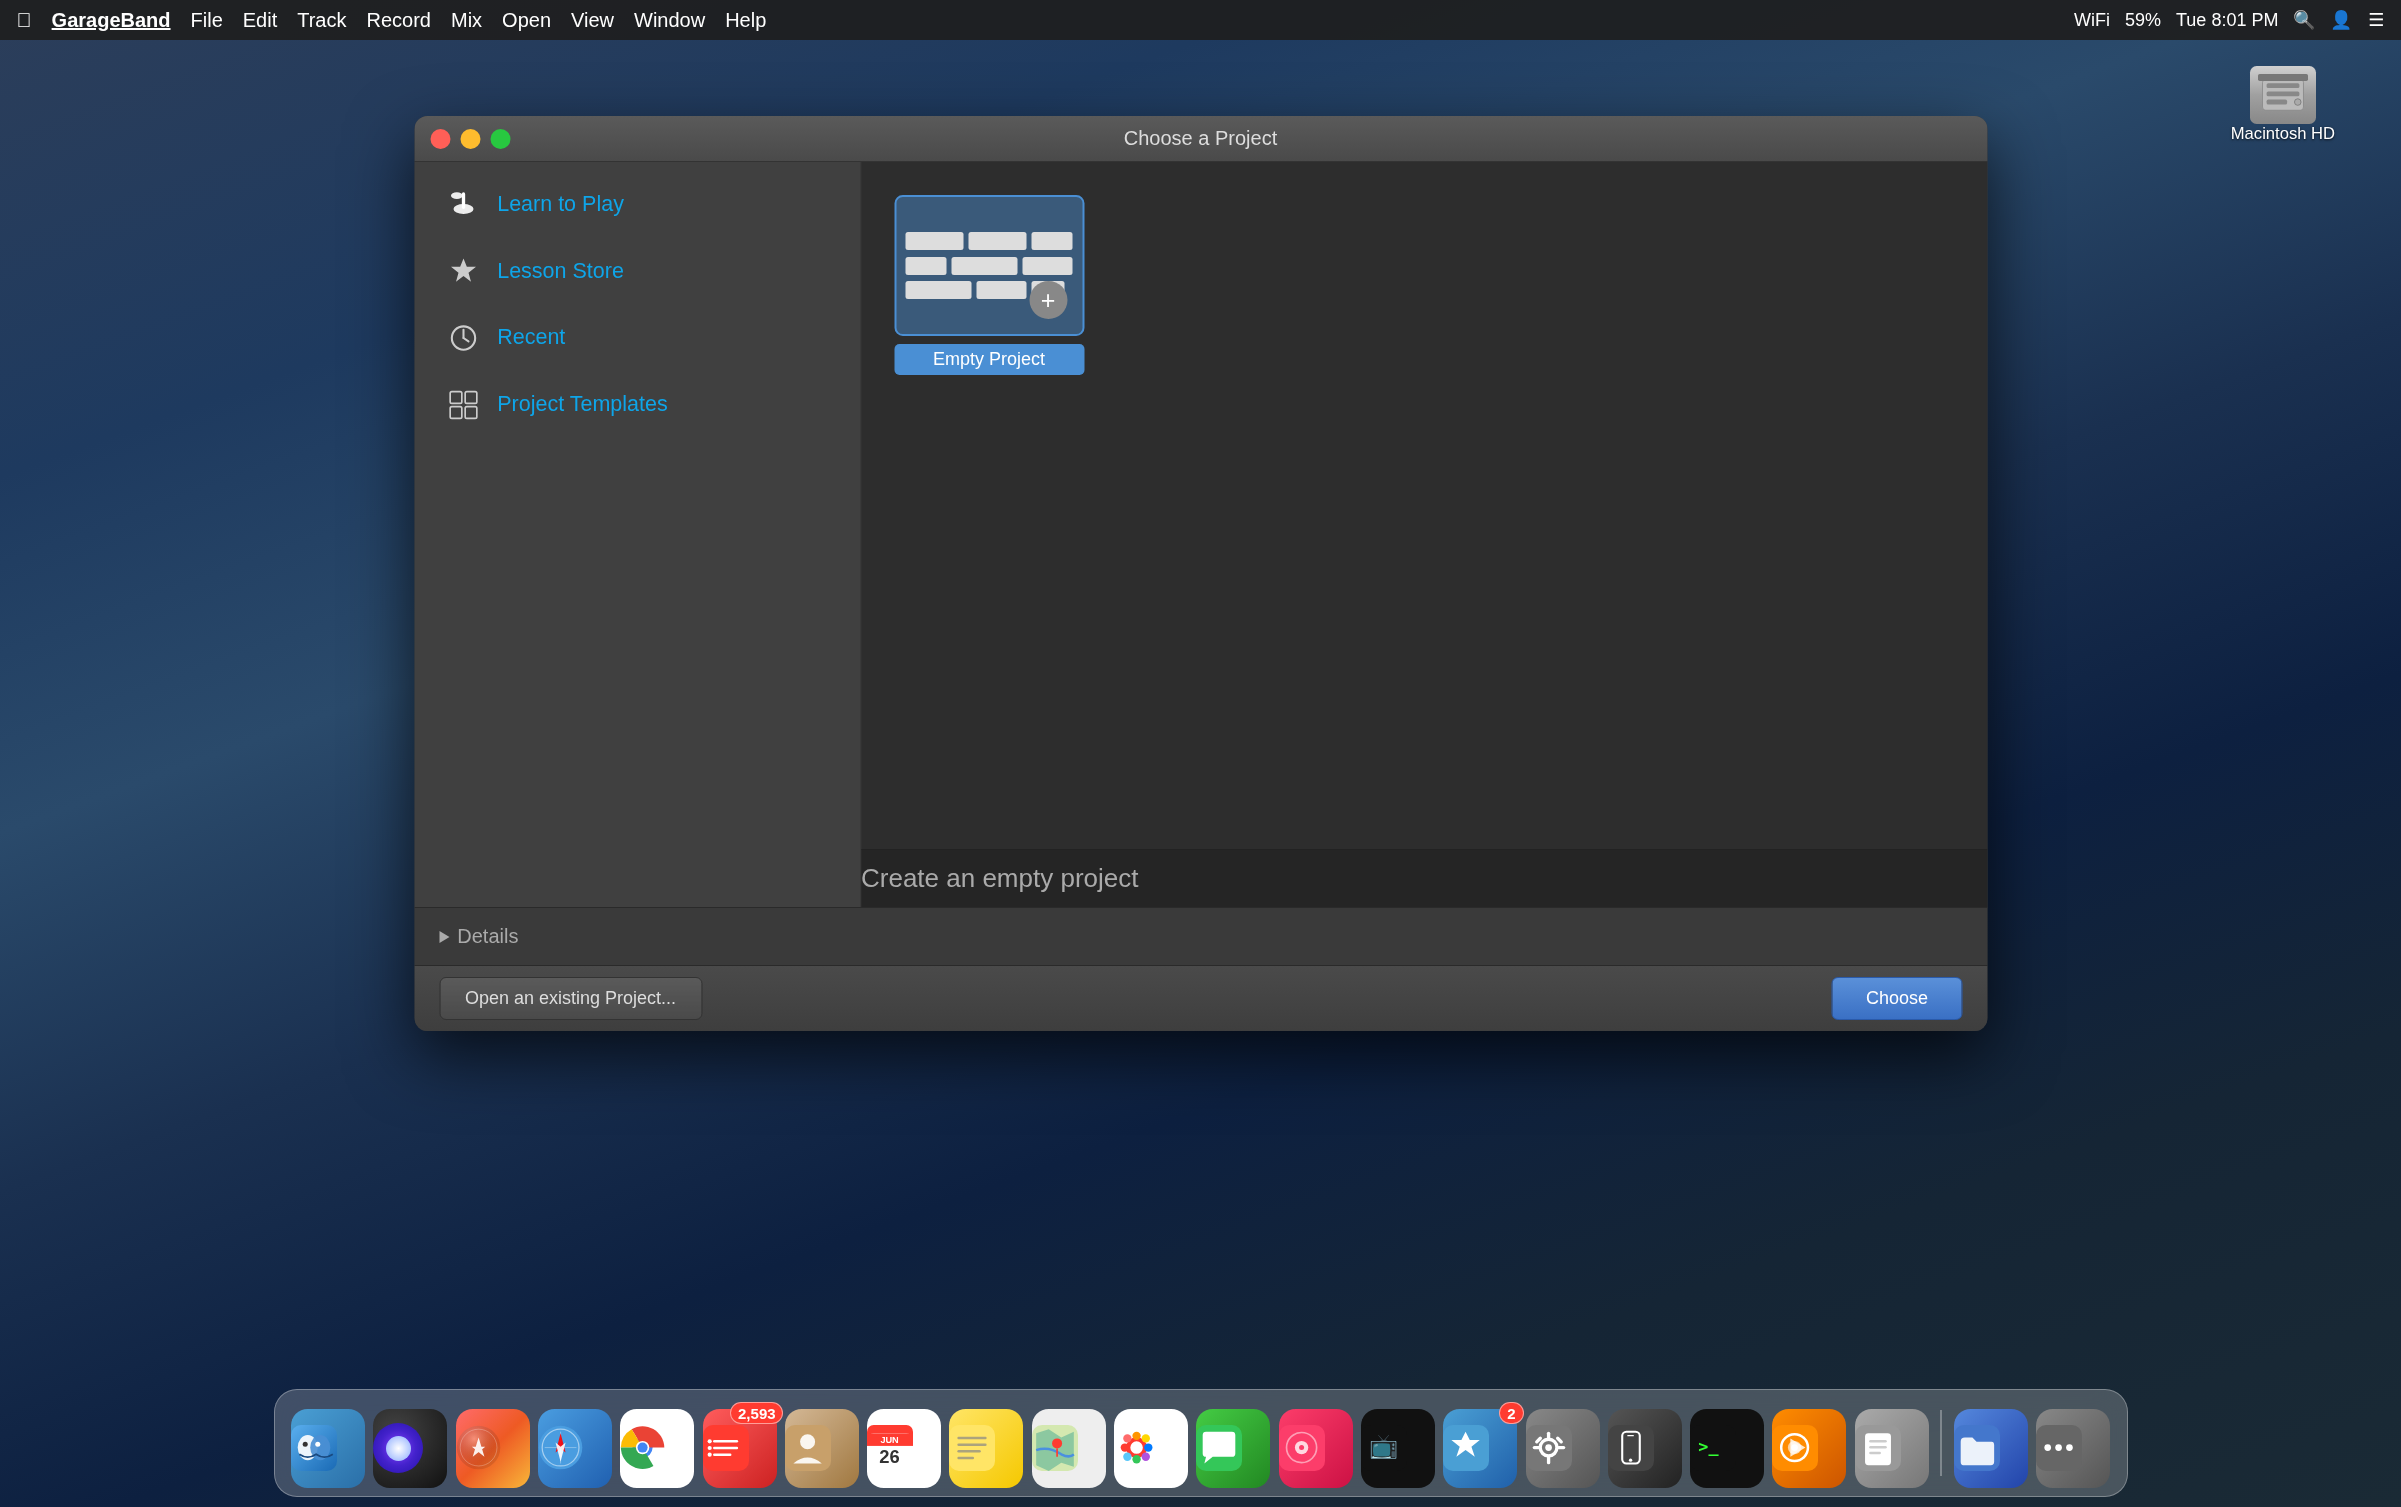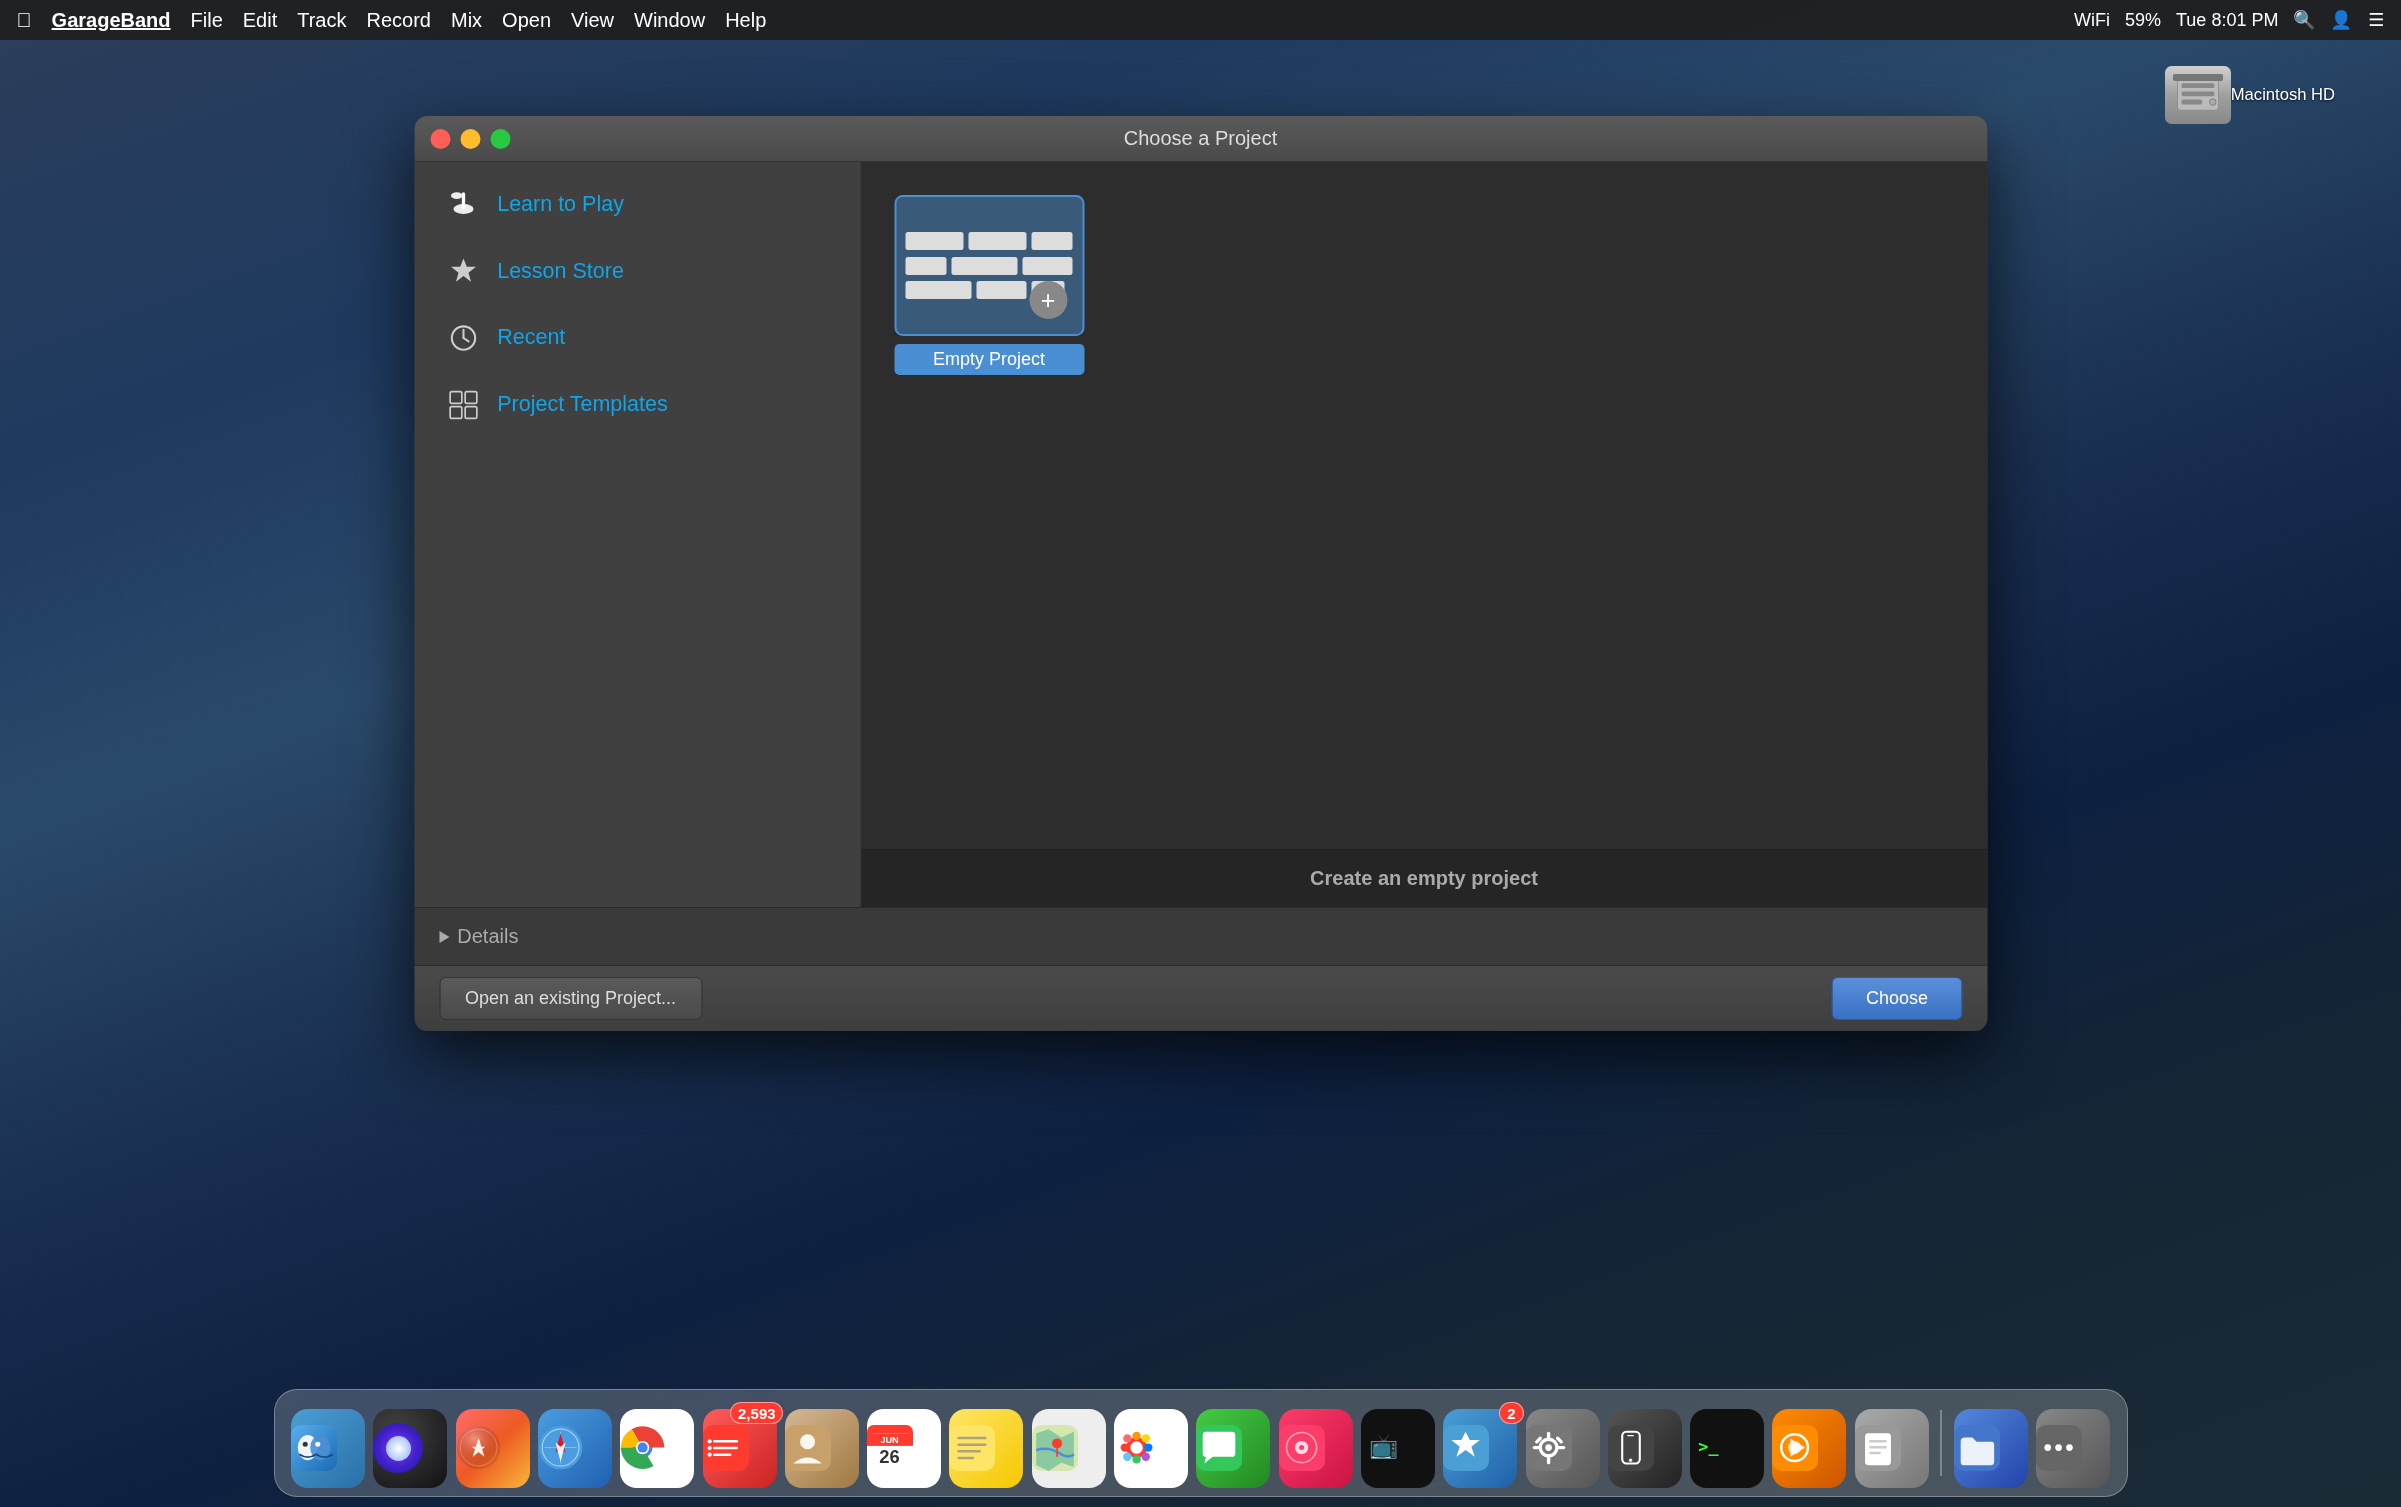--- a/index.html
+++ b/index.html
@@ -58,21 +58,21 @@
       color: #fff;
       font-size: 18px;
     }
 
     
     .desktop-icon {
       position: absolute;
       top: 66px;
       right: 66px;
       display: flex;
-      flex-direction: row;
+      flex-direction: column;
       align-items: center;
       gap: 0;
       cursor: pointer;
     }
     .hdd-icon {
       width: 66px;
       height: 58px;
       background: linear-gradient(180deg, #d0d0d0 0%, #a0a0a0 50%, #888 100%);
       border-radius: 6.6px;
       position: relative;
@@ -246,24 +246,23 @@
       font-size: 18px;
     }
 
     
     .content-status {
       height: 58px;
       background: #252525;
       border-top: 0.8px solid #222;
       display: flex;
       align-items: center;
-      justify-content: center;
+      justify-content: flex-start;
       color: #aaa;
-      font-size: 20px;
-      font-weight: bold;
+      font-size: 26px;
     }
 
     
     .details-row {
       height: 58px;
       background: #3a3a3a;
       border-top: 0.8px solid #2a2a2a;
       display: flex;
       align-items: center;
       padding: 0 25px;

